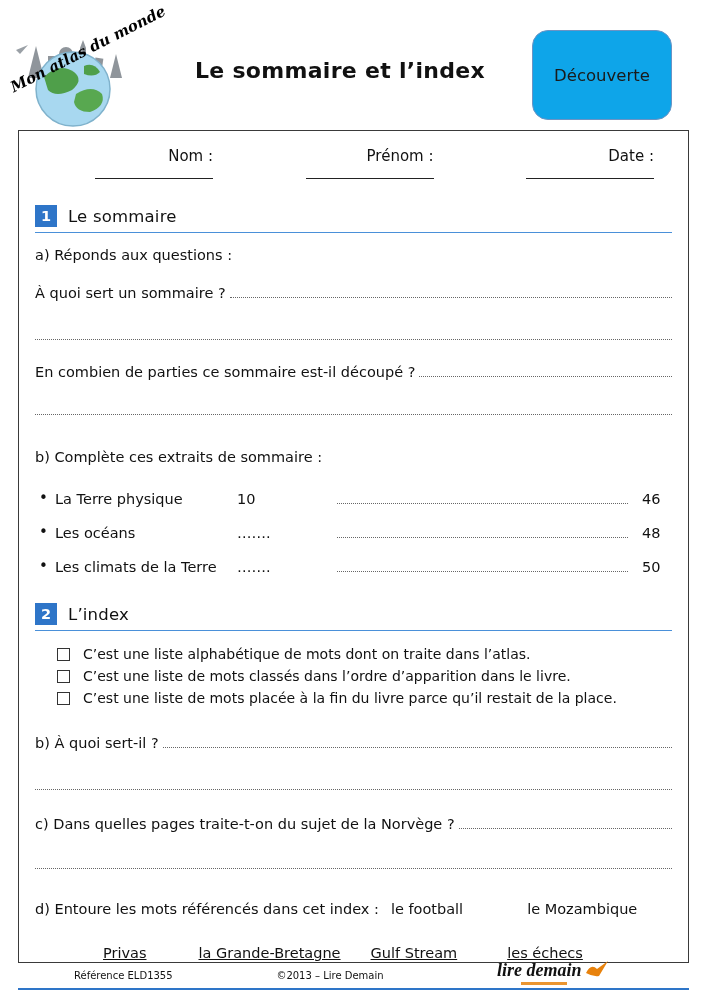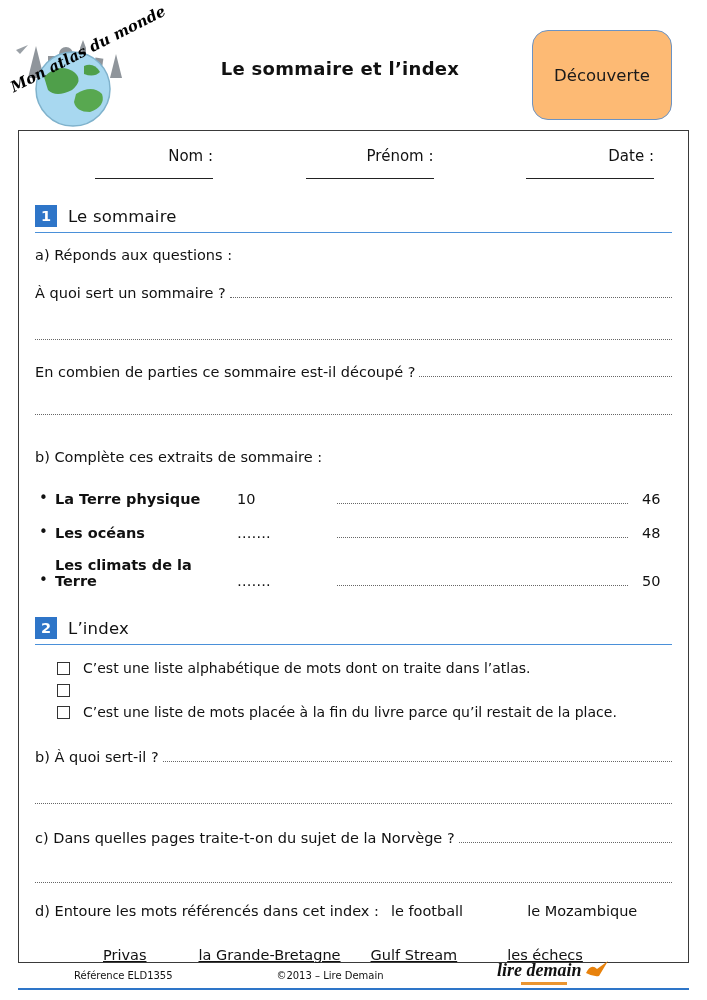--- a/index.html
+++ b/index.html
@@ -13,27 +13,27 @@
   
   .logo { position:absolute; top:4px; left:6px; width:136px; height:126px; }
   .logo-text {
     position:absolute; top:36px; left:-4px; transform:rotate(-27deg);
     font-family:"DejaVu Serif", serif; font-style:italic; font-weight:bold;
     font-size:15px; white-space:nowrap; color:#000;
   }
   .globe { position:absolute; bottom:-2px; left:8px; }
   .page-title {
     position:absolute; top:58px; left:150px; width:380px; text-align:center;
-    font-size:18px; font-weight:bold; letter-spacing:.3px;
+    font-size:22px; font-weight:bold; letter-spacing:.3px;
   }
   .disc {
     position:absolute; top:30px; right:35px; width:140px; height:90px;
     border:1.5px solid #6b93c4; border-radius:16px;
     display:flex; align-items:center; justify-content:center;
-    font-size:16.5px; color:#1a1a1a; background:#fdba74;
+    font-size:16.5px; color:#1a1a1a; background:#0ea5e9;
   }
 
   
   .sheet {
     position:absolute; left:18px; top:130px; width:671px; height:833px;
     border:1px solid #3a3a3a; padding:8px 16px 0 16px;
   }
 
   
   .id-row { display:flex; justify-content:space-between; align-items:flex-end;
@@ -54,39 +54,39 @@
   .txt { font-size:14.5px; }
   .qrow { display:flex; align-items:flex-end; font-size:14.5px; }
   .qrow .label { white-space:nowrap; }
   .dots { flex:1; border-bottom:1.5px dotted #666; margin:0 0 3px 4px; min-width:20px; }
   .dotline { border-bottom:1.5px dotted #666; height:15px; }
 
   
   .brow { display:flex; align-items:flex-end; font-size:14.5px; padding-left:4px; }
   .bul { width:16px; flex-shrink:0; }
   .bul::before { content:"•"; font-size:15px; }
-  .b-label { width:182px;font-weight:bold; }
+  .b-label { width:182px; }
   .b-mid { width:100px; }
   .b-leader { flex:1; border-bottom:1.5px dotted #666; margin:0 14px 3px 0; }
   .b-page { width:30px; }
 
   
   .opt { display:flex; align-items:center; margin-left:22px; height:22px; font-size:14px; }
   .cb { width:13px; height:13px; border:1.3px solid #333; margin-right:13px; flex-shrink:0; background:#fff; }
 
   
   .word { white-space:nowrap; }
   .ml12 { margin-left:12px; } .ml64 { margin-left:64px; }
   .drow2 { display:flex; align-items:center; font-size:14.5px; padding-left:68px;text-decoration:underline; }
   .ml52 { margin-left:52px; } .ml30 { margin-left:30px; } .ml50 { margin-left:50px; }
 
   
   .mt12{margin-top:12px}.mt14{margin-top:14px}.mt16{margin-top:16px}
   .mt20{margin-top:20px}.mt22{margin-top:22px}.mt24{margin-top:24px}
-  .mt26{margin-top:26px}.mt28{margin-top:28px}.mt32{margin-top:20px}
+  .mt26{margin-top:26px}.mt28{margin-top:28px}.mt32{margin-top:32px}
   .mt34{margin-top:34px}
 
   
   .ref { position:absolute; left:74px; top:970px; font-size:10px; }
   .copy { position:absolute; left:230px; top:970px; width:200px; text-align:center; font-size:10px; }
   .brand { position:absolute; left:497px; top:960px; display:flex; align-items:flex-start; gap:3px; }
   .brand-text { font-family:"Liberation Serif", serif; font-style:italic; font-weight:bold; font-size:18px; color:#111; }
   .brand-sub { position:absolute; left:521px; top:982px; width:46px; height:2.5px; background:#e8820c; opacity:.85; }
   .bottom-line { position:absolute; left:18px; top:988px; width:671px; height:2px; background:#2e75c8; }
 </style>
@@ -189,20 +189,21 @@
     </div>
 
 
     <div class="mt12">
       <div class="opt">
         <span class="cb"></span>
         <span>C’est une liste alphabétique de mots dont on traite dans l’atlas.</span>
       </div>
       <div class="opt">
         <span class="cb"></span>
+        <span>C’est une liste de mots classés dans l’ordre d’apparition dans le livre.</span>
       </div>
       <div class="opt">
         <span class="cb"></span>
         <span>C’est une liste de mots placée à la fin du livre parce qu’il restait de la place.</span>
       </div>
     </div>
 
     <div class="qrow mt26">
       <span class="label">b) À quoi sert-il ?</span>
       <span class="dots"></span>

